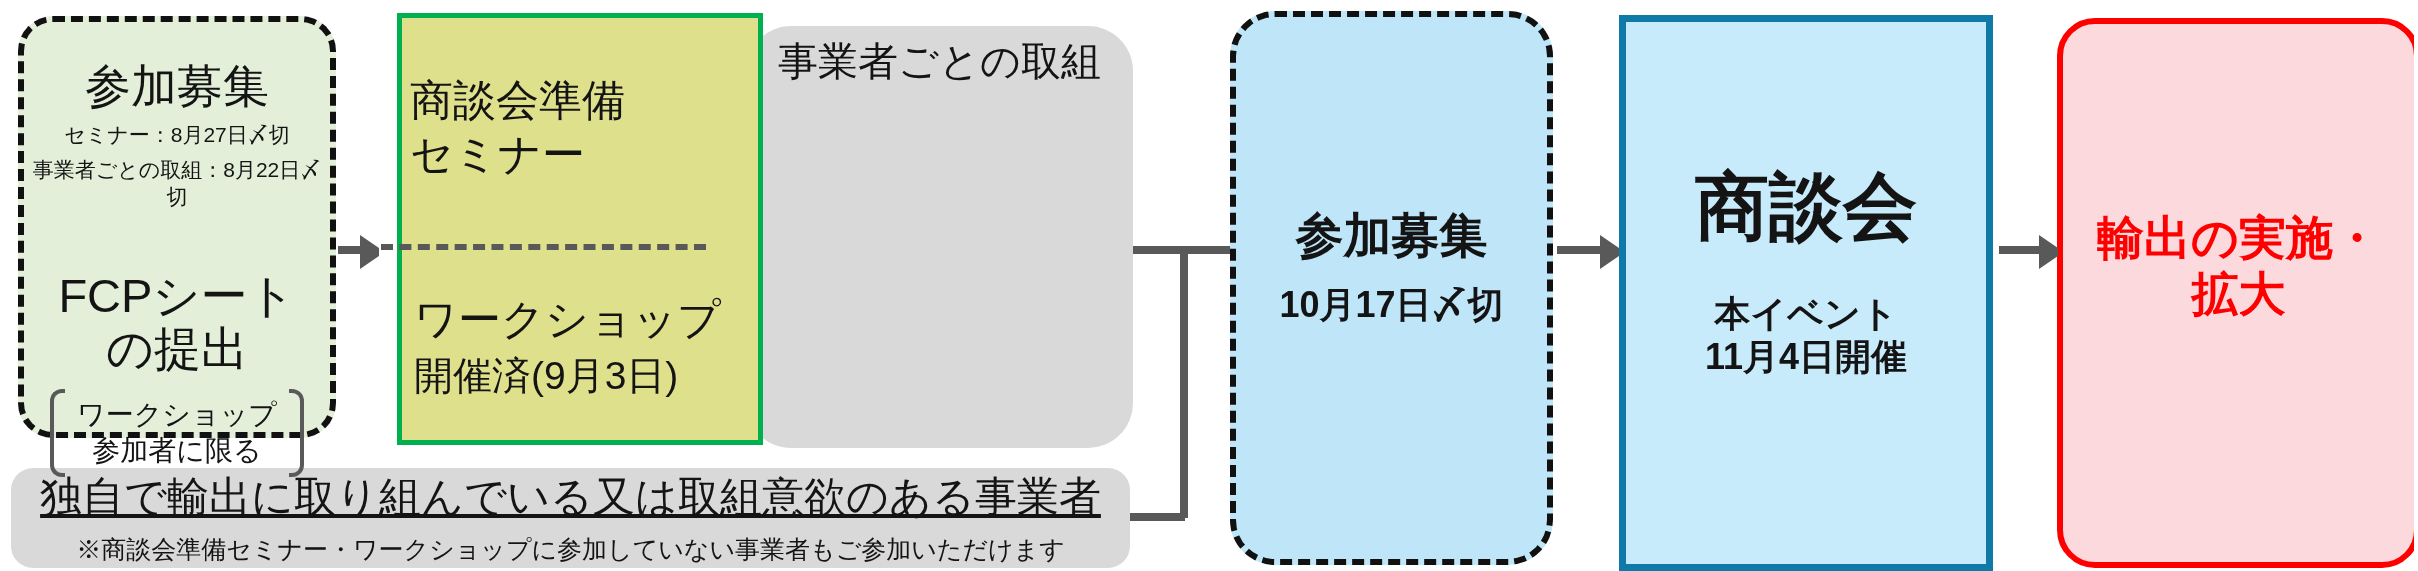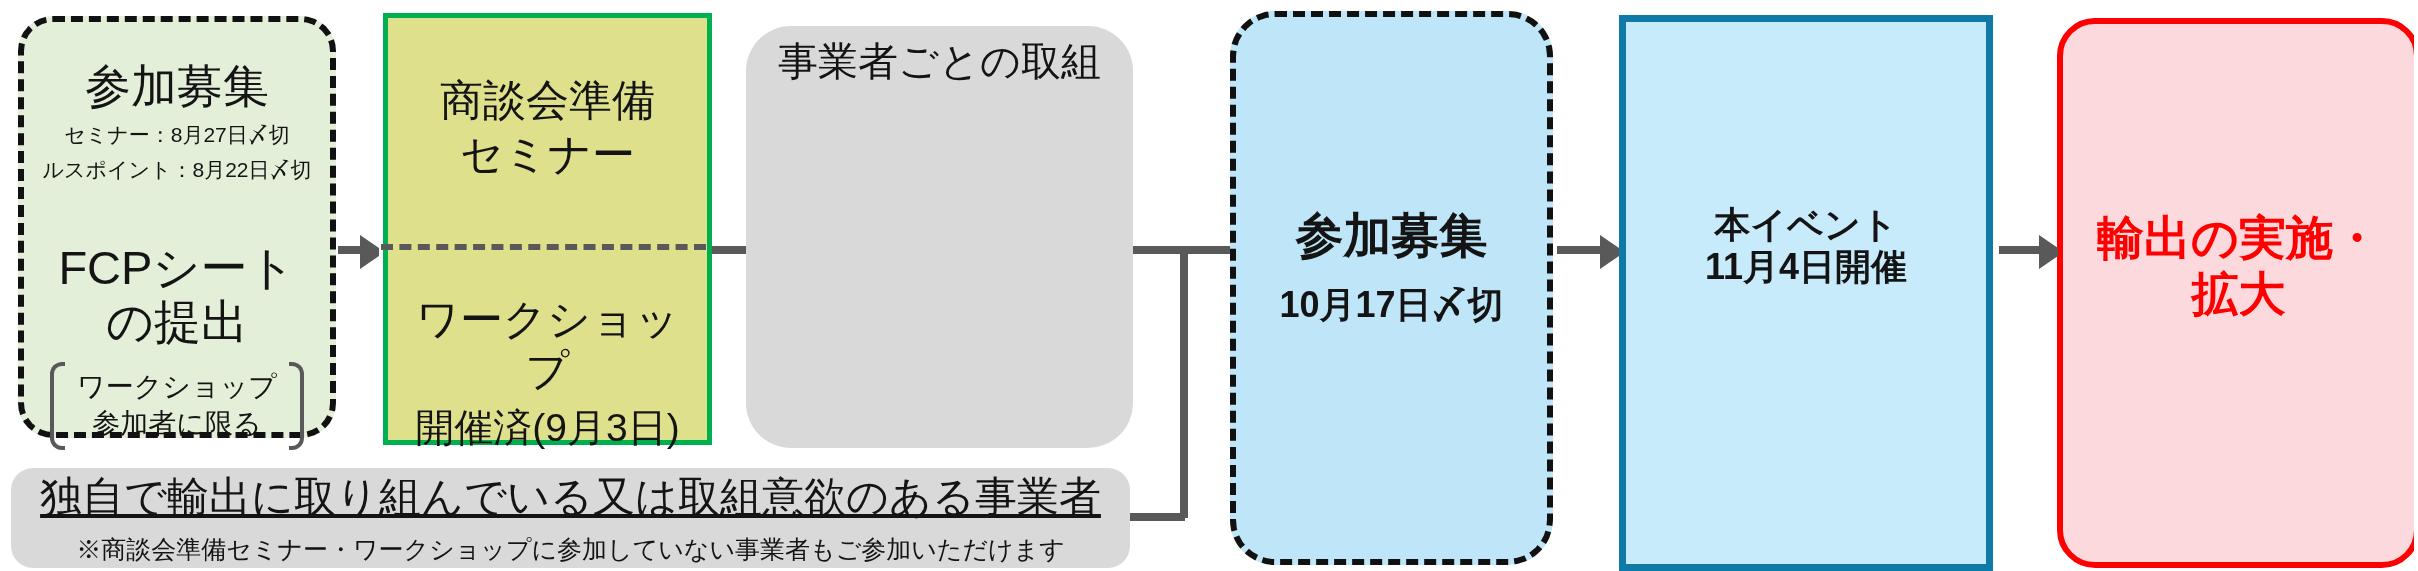--- a/index.html
+++ b/index.html
@@ -54,24 +54,23 @@
     margin-top: 6px;
     display: flex; align-items: center; justify-content: center;
     gap: 8px;
   }
   .bracket { width: 15px; height: 88px; flex: 0 0 auto; }
   .bracket-left  { border: 4px solid var(--connector); border-right: none; border-radius: 12px 0 0 12px; }
   .bracket-right { border: 4px solid var(--connector); border-left: none;  border-radius: 0 12px 12px 0; }
   .bracket-text { font-size: 28px; line-height: 1.3; white-space: pre-line; }
 
   .box-seminar {
-    left: 375px; top: 5px; width: 329px; height: 432px;
+    left: 389px; top: 5px; width: 366px; height: 432px;
     background: var(--seminar-fill);
     border: 5px solid var(--seminar-border);
-    text-align: center;
   }
   .sem-top { margin-top: 48px; font-size: 43px; line-height: 1.25; white-space: pre-line; }
   .sem-bottom { margin-top: 100px; }
   .sem-bottom-l1 { font-size: 43px; line-height: 1.2; }
   .sem-bottom-l2 { font-size: 39px; line-height: 1.2; }
 
   .box-initiatives {
     left: 738px; top: 18px; width: 387px; height: 422px;
     background: var(--gray-fill);
     border-radius: 45px;
@@ -146,21 +145,21 @@
 
   <div class="arrow-shaft" style="left:1549px; top:238px; width:46px;"></div>
   <div class="arrow-head" style="left:1592px; top:227px;"></div>
 
   <div class="arrow-shaft" style="left:1991px; top:238px; width:43px;"></div>
   <div class="arrow-head" style="left:2031px; top:227px;"></div>
 
   <div class="box box-recruitment1">
     <div class="r1-title">参加募集</div>
     <div class="r1-sub">セミナー：8月27日〆切</div>
-    <div class="r1-sub">ルスポイント：8月22日〆切</div>
+    <div class="r1-sub">事業者ごとの取組：8月22日〆切</div>
     <div class="r1-fcp">FCPシート
 の提出</div>
     <div class="bracket-row">
       <span class="bracket bracket-left"></span>
       <div class="bracket-text">ワークショップ
 参加者に限る</div>
       <span class="bracket bracket-right"></span>
     </div>
   </div>
 
@@ -183,20 +182,21 @@
     <div class="ind-main">独自で輸出に取り組んでいる又は取組意欲のある事業者</div>
     <div class="ind-note">※商談会準備セミナー・ワークショップに参加していない事業者もご参加いただけます</div>
   </div>
 
   <div class="box box-recruitment2">
     <div class="r2-title">参加募集</div>
     <div class="r2-deadline">10月17日〆切</div>
   </div>
 
   <div class="box box-meeting">
+    <div class="meet-title">商談会</div>
     <div class="meet-sub">本イベント
 11月4日開催</div>
   </div>
 
   <div class="box box-export">
     <div class="export-label">輸出の実施・
 拡大</div>
   </div>
 
 </div>

